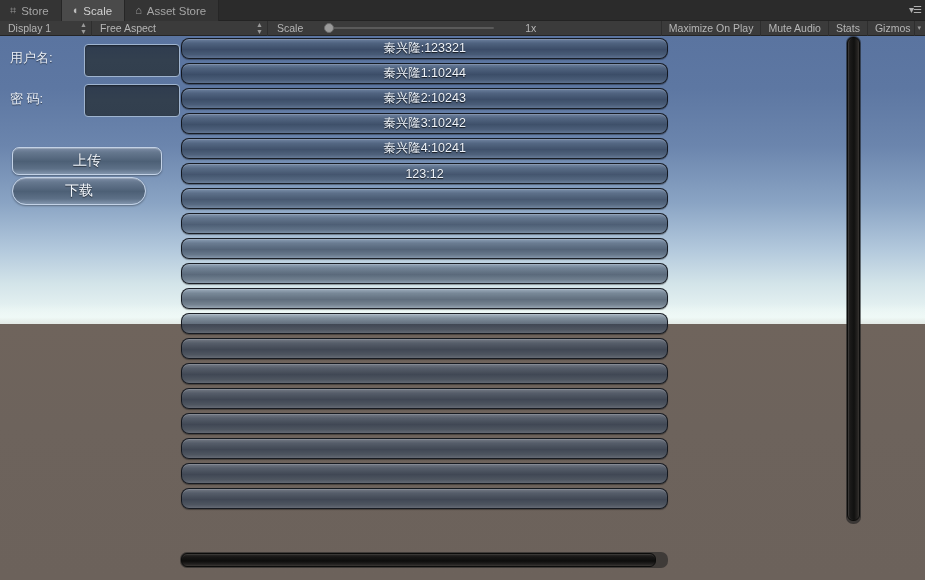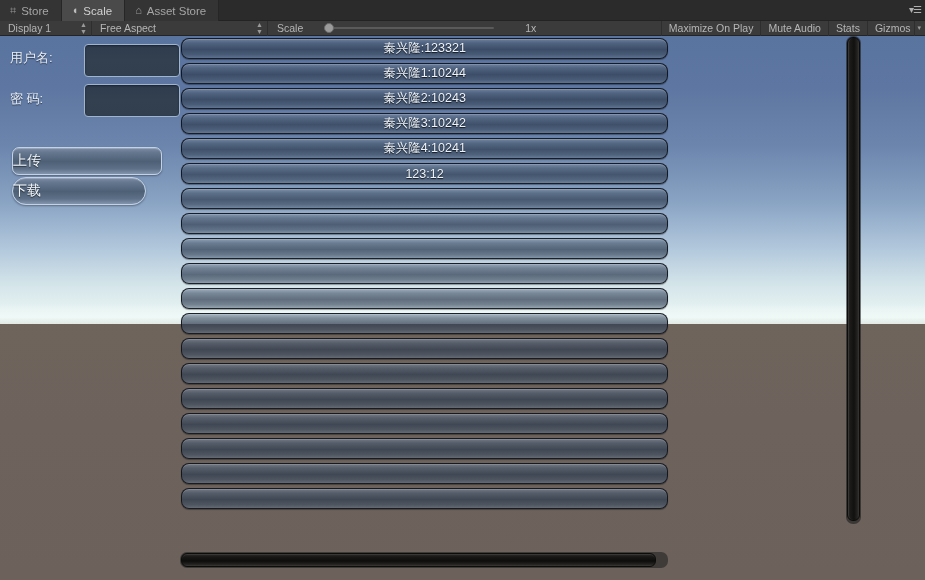--- a/index.html
+++ b/index.html
@@ -94,21 +94,21 @@
     text-shadow:0 1px 1px rgba(0,0,0,.55);
     white-space:nowrap;
   }
   .finput {
     background:linear-gradient(to bottom,#2f3c4f 0%,#33404f 50%,#323f4e 100%);
     border:1px solid #9fb4cf;
     border-radius:4px;
     box-shadow:inset 0 1px 2px rgba(0,0,0,.45);
   }
   .ubtn {
-    display:flex; align-items:center; justify-content:flex-start;
+    display:flex; align-items:center; justify-content:center;
     background:linear-gradient(to bottom,#7d8ea6 0%,#66788f 16%,#4d6076 52%,#5d7087 80%,#8295ad 100%);
     border:1px solid #c3d2e6; border-radius:7px;
     color:#f2f6fb; font-size:14px;
     text-shadow:0 1px 1px rgba(0,0,0,.6);
     box-shadow:inset 0 1px 0 rgba(255,255,255,.22), 0 1px 2px rgba(0,0,0,.35);
     cursor:pointer;
   }
 
   
   .scrollpanel {

